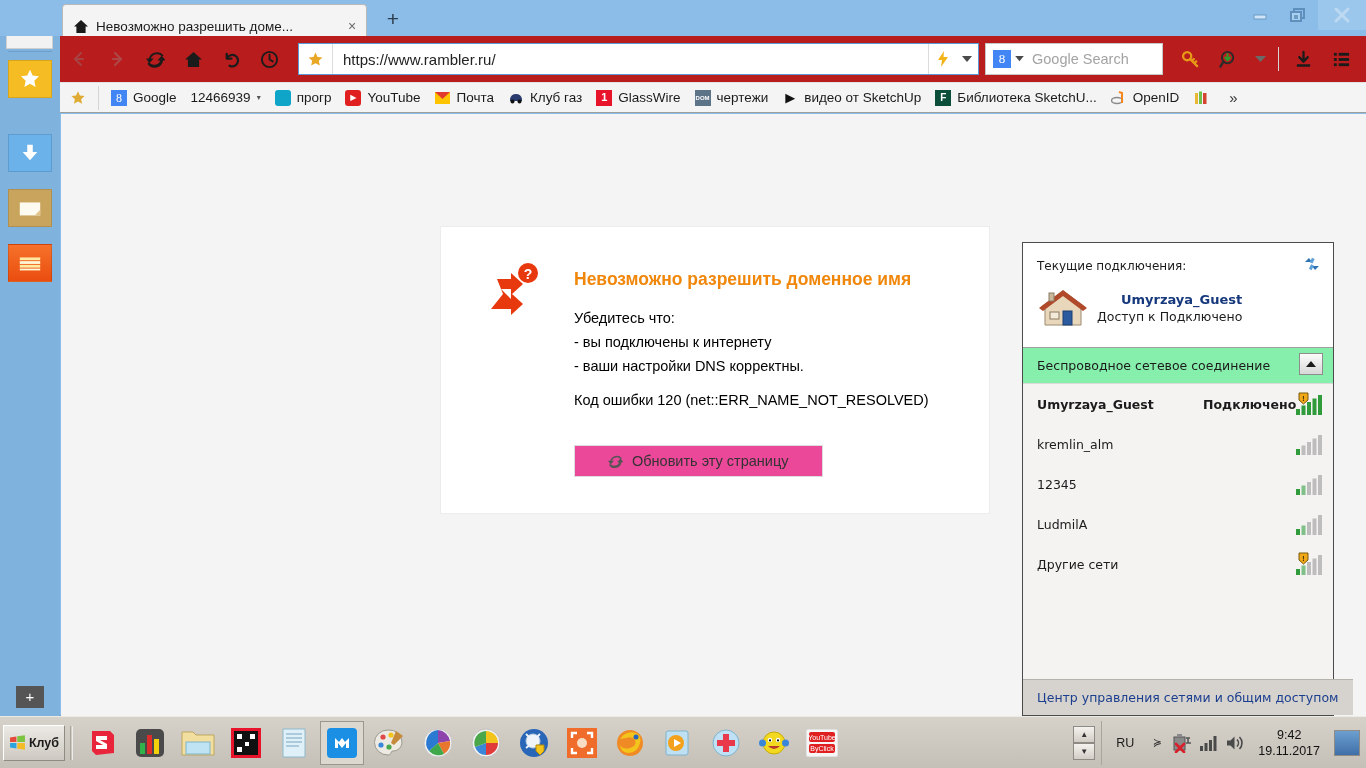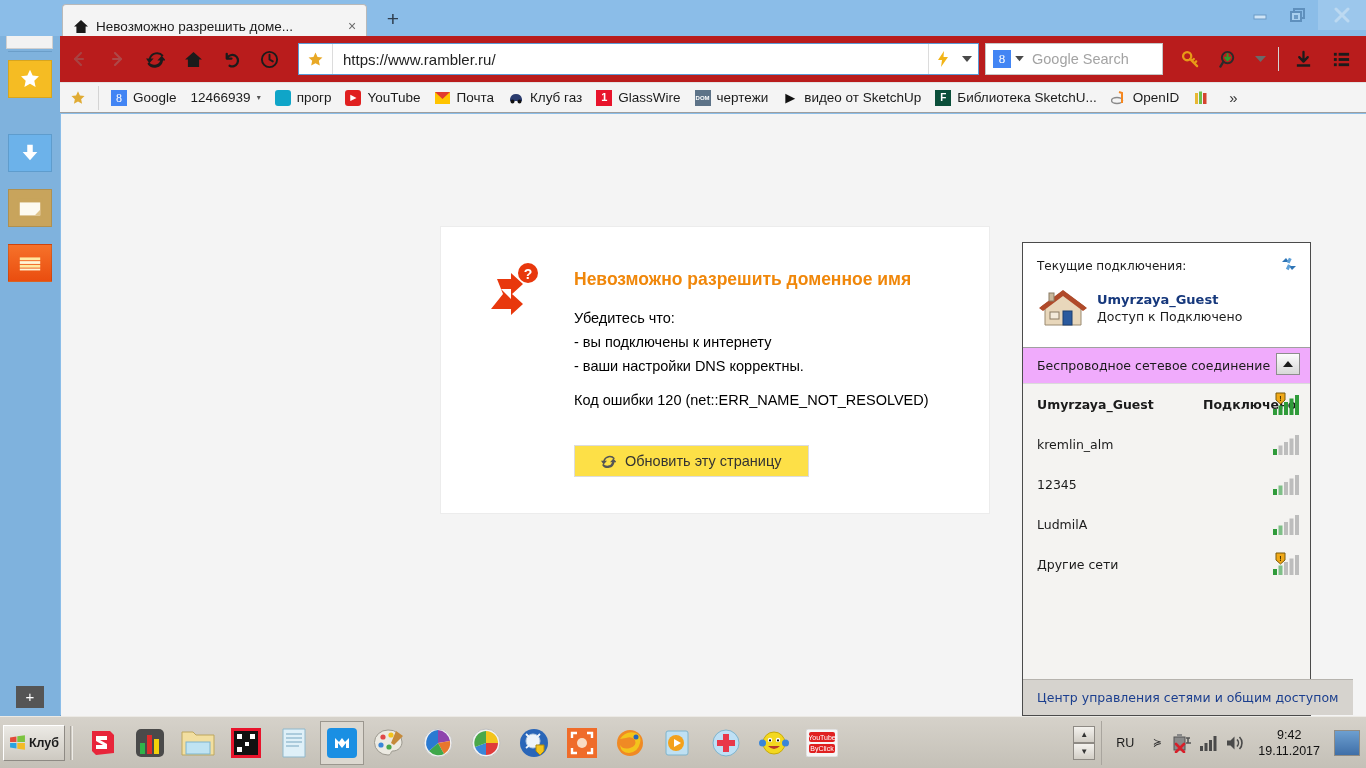--- a/index.html
+++ b/index.html
@@ -150,22 +150,22 @@
   .err-line {
     position: absolute; left: 133px; font-size: 14.5px; color: #000000;
     white-space: nowrap;
   }
   #err-l1 { top: 83px; }
   #err-l2 { top: 107px; }
   #err-l3 { top: 131px; }
   #err-code { top: 165px; }
   #err-refresh {
     position: absolute; left: 133px; top: 218px; height: 32px;
-    background: #fde047; border: 1px solid #dcdcdc;
-    display: flex; align-items: center; padding: 0 26px;
+    background: #ec4899; border: 1px solid #dcdcdc;
+    display: flex; align-items: center; padding: 0 33px;
     font-size: 14.5px; color: #333; cursor: pointer;
   }
   #err-refresh .rico { margin-right: 9px; display: flex; }
 
   
   #sidebar {
     position: absolute; left: 0; top: 0; width: 60px; height: 716px;
     background: #7fb2dd;
   }
   #sidebar-sep {
@@ -182,41 +182,42 @@
   #sb-note { top: 189px; background: #c8a45c; }
   #sb-books{ top: 244px; background: linear-gradient(#f6722a,#ea4d0f); }
   #sb-add {
     position: absolute; left: 16px; top: 686px; width: 28px; height: 22px;
     background: #555; color: #fff; text-align: center; line-height: 21px;
     font-size: 15px; cursor: pointer;
   }
 
   
   #netflyout {
-    position: absolute; left: 1022px; top: 242px; width: 289px; height: 474px;
+    position: absolute; left: 1022px; top: 242px; width: 312px; height: 474px;
     background: #f4f3f1; border: 1px solid #4b4b4b;
     font-family: "DejaVu Sans", sans-serif;
+    text-align: right;
   }
   #net-top { position: relative; height: 105px; background: #fff; border-bottom: 1px solid #a0a0a0; }
   #net-top-label {
     position: absolute; left: 14px; top: 16px; font-size: 12px; color: #1b1b1b;
   }
   #net-refresh-icon {
     position: absolute; right: 12px; top: 12px; width: 18px; height: 18px; cursor: pointer;
   }
   #net-current {
     position: absolute; left: 14px; top: 42px; display: flex; align-items: center;
   }
   #net-house { width: 52px; height: 46px; flex: 0 0 auto; }
   #net-current-text { margin-left: 8px; }
   #net-ssid-current { font-size: 13px; font-weight: bold; color: #16387c; }
   #net-access { font-size: 12.5px; color: #1b1b1b; margin-top: 2px; }
 
   #net-section {
-    position: relative; height: 36px; border-bottom: 1px solid #dadada; background: #f0abfc;
+    position: relative; height: 36px; border-bottom: 1px solid #dadada; background: #86efac;
   }
   #net-section-label { position: absolute; left: 14px; top: 10px; font-size: 12.5px; color: #1b1b1b; }
   #net-collapse {
     position: absolute; right: 10px; top: 5px; width: 24px; height: 22px;
     background: linear-gradient(#fcfcfc,#d8d8d8); border: 1px solid #8d8d8d;
     display: flex; align-items: center; justify-content: center; cursor: pointer;
   }
 
   #net-list { background: #f4f3f1; }
   .net-row {

